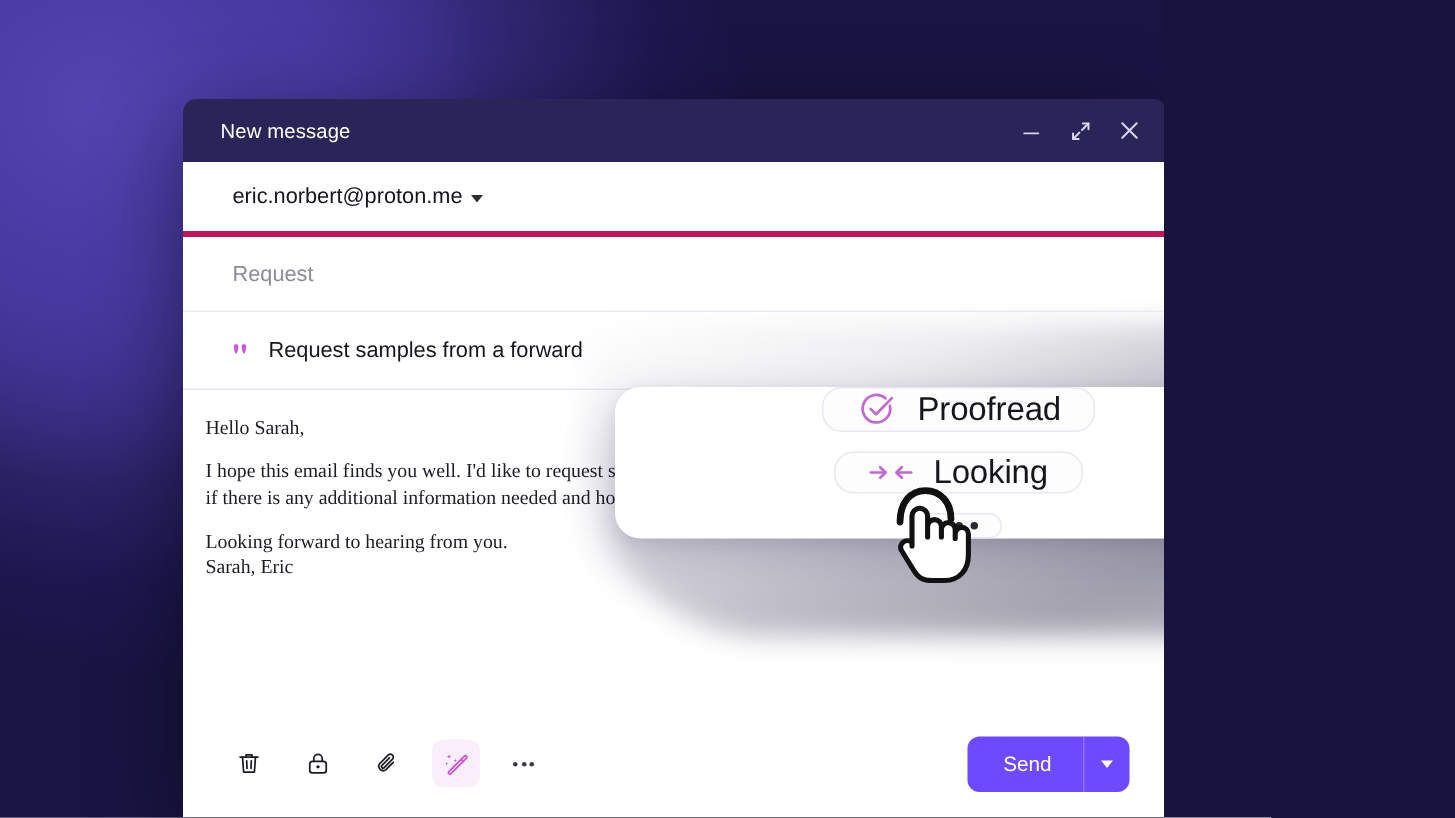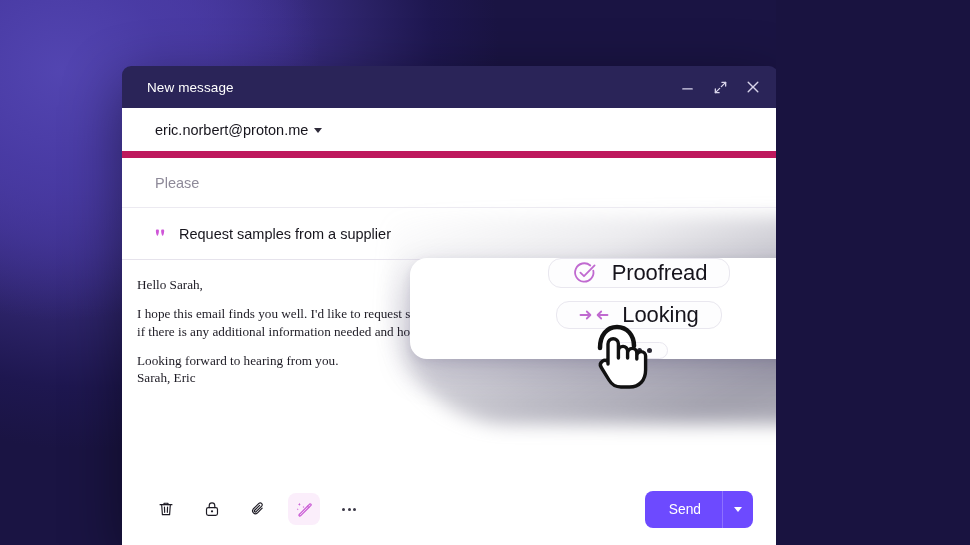--- a/index.html
+++ b/index.html
@@ -105,21 +105,21 @@
   
   .field-row {
     height: 50px;
     display: flex;
     align-items: center;
     padding: 0 25px 0 33px;
     border-bottom: 1px solid #eceaf1;
     position: relative;
     z-index: 2;
   }
-  .field-row.from { border-bottom: 7px solid #be185d; }
+  .field-row.from { border-bottom: 4px solid #be185d; }
   .from-addr {
     font-size: 14.5px;
     color: #16141c;
     display: flex;
     align-items: center;
     gap: 6px;
   }
   .caret-down {
     width: 0; height: 0;
     border-left: 4.5px solid transparent;
@@ -370,31 +370,31 @@
 
       <div class="field-row from">
         <div class="from-addr">
           <span>eric.norbert@proton.me</span>
           <span class="caret-down"></span>
         </div>
       </div>
 
 
       <div class="field-row subject-row">
-        <div class="placeholder">Please</div>
+        <div class="placeholder">Request</div>
       </div>
 
       <div class="prompt-row">
         <span class="quote-ico">
           <svg width="14" height="13" viewBox="0 0 16 14" fill="none">
             <path d="M3.2 1.2 C3.9 1.2 4.5 1.8 4.5 2.6 C4.5 4.4 4.1 6.6 3.2 8.2 C3.0 8.6 2.5 8.6 2.3 8.2 C1.4 6.6 1.0 4.4 1.0 2.6 C1.0 1.8 1.6 1.2 2.3 1.2 Z" fill="#cf56d8"></path>
             <path d="M9.2 1.2 C9.9 1.2 10.5 1.8 10.5 2.6 C10.5 4.4 10.1 6.6 9.2 8.2 C9.0 8.6 8.5 8.6 8.3 8.2 C7.4 6.6 7.0 4.4 7.0 2.6 C7.0 1.8 7.6 1.2 8.3 1.2 Z" fill="#cf56d8"></path>
           </svg>
         </span>
-        <span class="prompt-text">Request samples from a supplier</span>
+        <span class="prompt-text">Request samples from a forward</span>
       </div>
 
       <div class="msg-body">
         <p>Hello Sarah,</p>
         <p>I hope this email finds you well. I'd like to request some sample units for evaluation purposes. Please let me know if there is any additional information needed and how we can proceed with the shipment.</p>
         <p><span>Looking forward to hearing from you.</span><br><span>Sarah, Eric</span></p>
       </div>
 
       <div class="footer">
         <div class="tool-icons">

